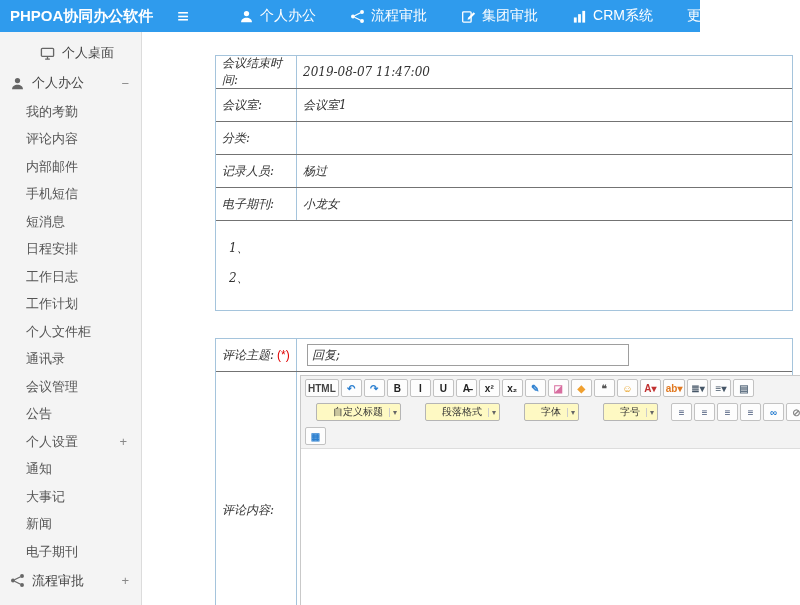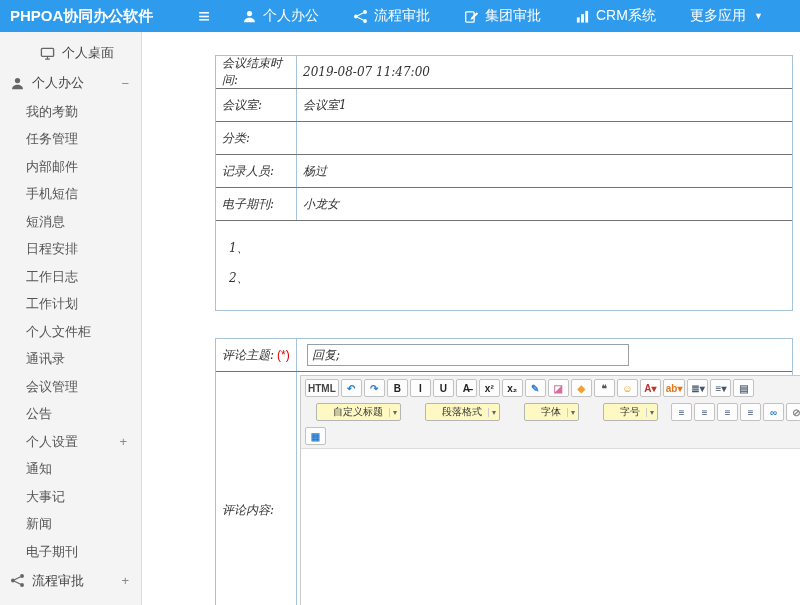--- a/index.html
+++ b/index.html
@@ -1,21 +1,21 @@
 <!DOCTYPE html>
 <html><head>
 <meta charset="utf-8">
 <style>
   * { margin:0; padding:0; box-sizing:border-box; }
   html,body { width:800px; height:605px; overflow:hidden; background:#fff;
     font-family:"Liberation Sans", sans-serif; }
 
   
-  .topbar { position:absolute; top:0; left:0; width:800px; height:32px;
-    background:#2f9bed; color:#fff; display:flex; align-items:center; }
+  .topbar { position:absolute; top:0; left:0; width:700px; height:32px;
+    background:#2f9bed; color:#fff; display:flex; align-items:center;gap:24px; }
   .brand { width:192px; padding-left:10px; font-size:15px; font-weight:bold; white-space:nowrap; }
   .menu-btn { font-size:20px; line-height:1; cursor:pointer; width:24px; text-align:center; }
   .nav { display:flex; align-items:center; margin-left:26px; gap:34px; }
   .nav-item { display:flex; align-items:center; gap:6px; font-size:14px; cursor:pointer; white-space:nowrap; }
   .nav-item svg { width:15px; height:15px; display:block; }
   .nav-caret { font-size:9px; margin-left:2px; }
 
   
   .sidebar { position:absolute; top:32px; left:0; width:142px; height:573px;
     background:#f4f4f4; border-right:1px solid #dcdcdc; color:#555; overflow:hidden; }
@@ -142,21 +142,21 @@
   </div>
 
   <div>
 
       <div class="side-sub-item">
         <span>我的考勤</span>
         <span class="sub-toggle"></span>
       </div>
 
       <div class="side-sub-item">
-        <span>任务管理</span>
+        <span>评论内容</span>
         <span class="sub-toggle"></span>
       </div>
 
       <div class="side-sub-item">
         <span>内部邮件</span>
         <span class="sub-toggle"></span>
       </div>
 
       <div class="side-sub-item">
         <span>手机短信</span>

